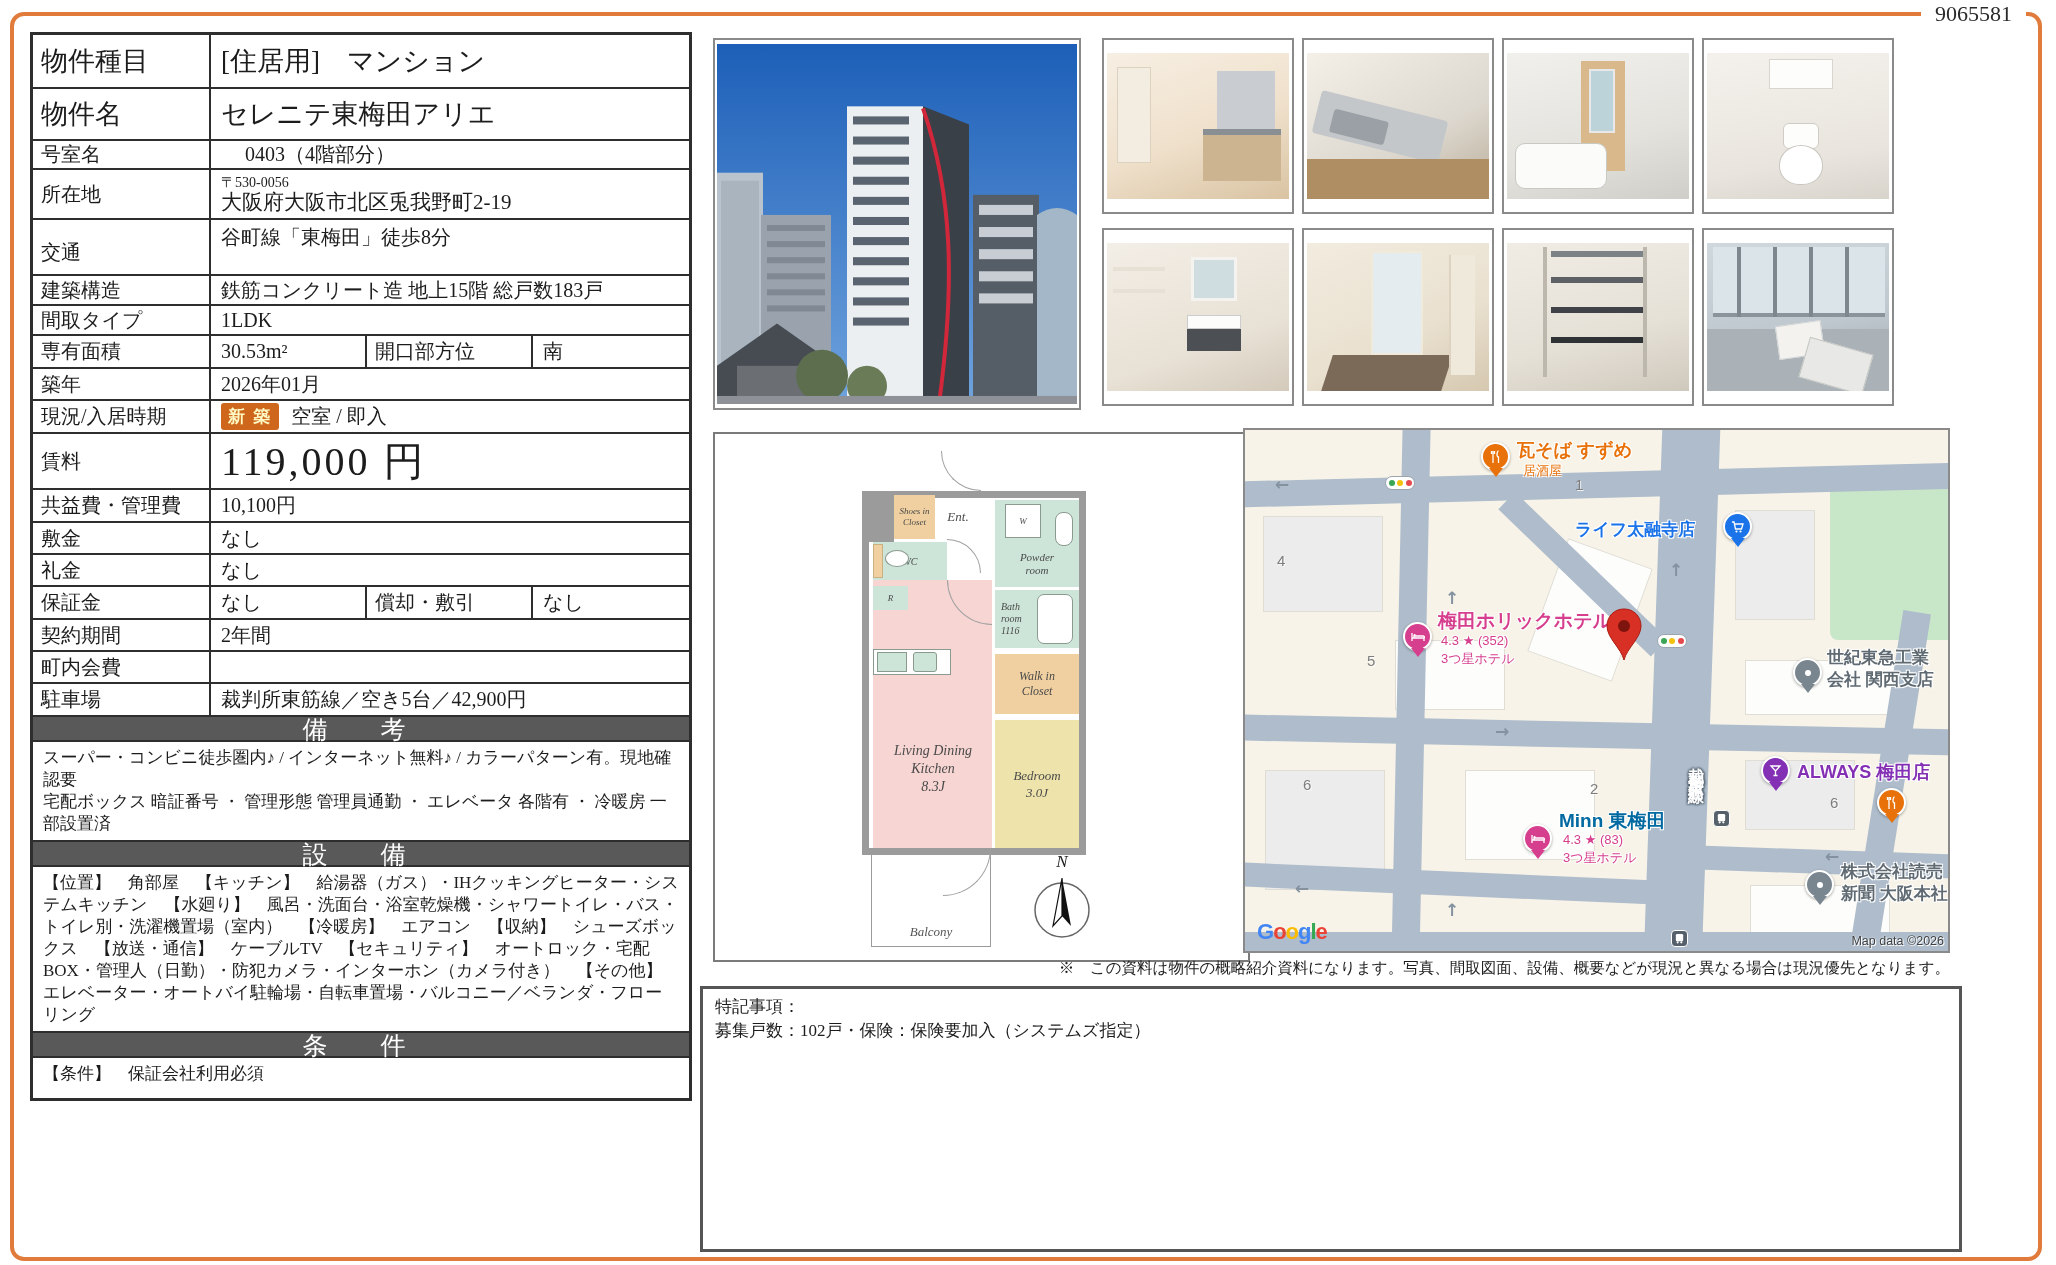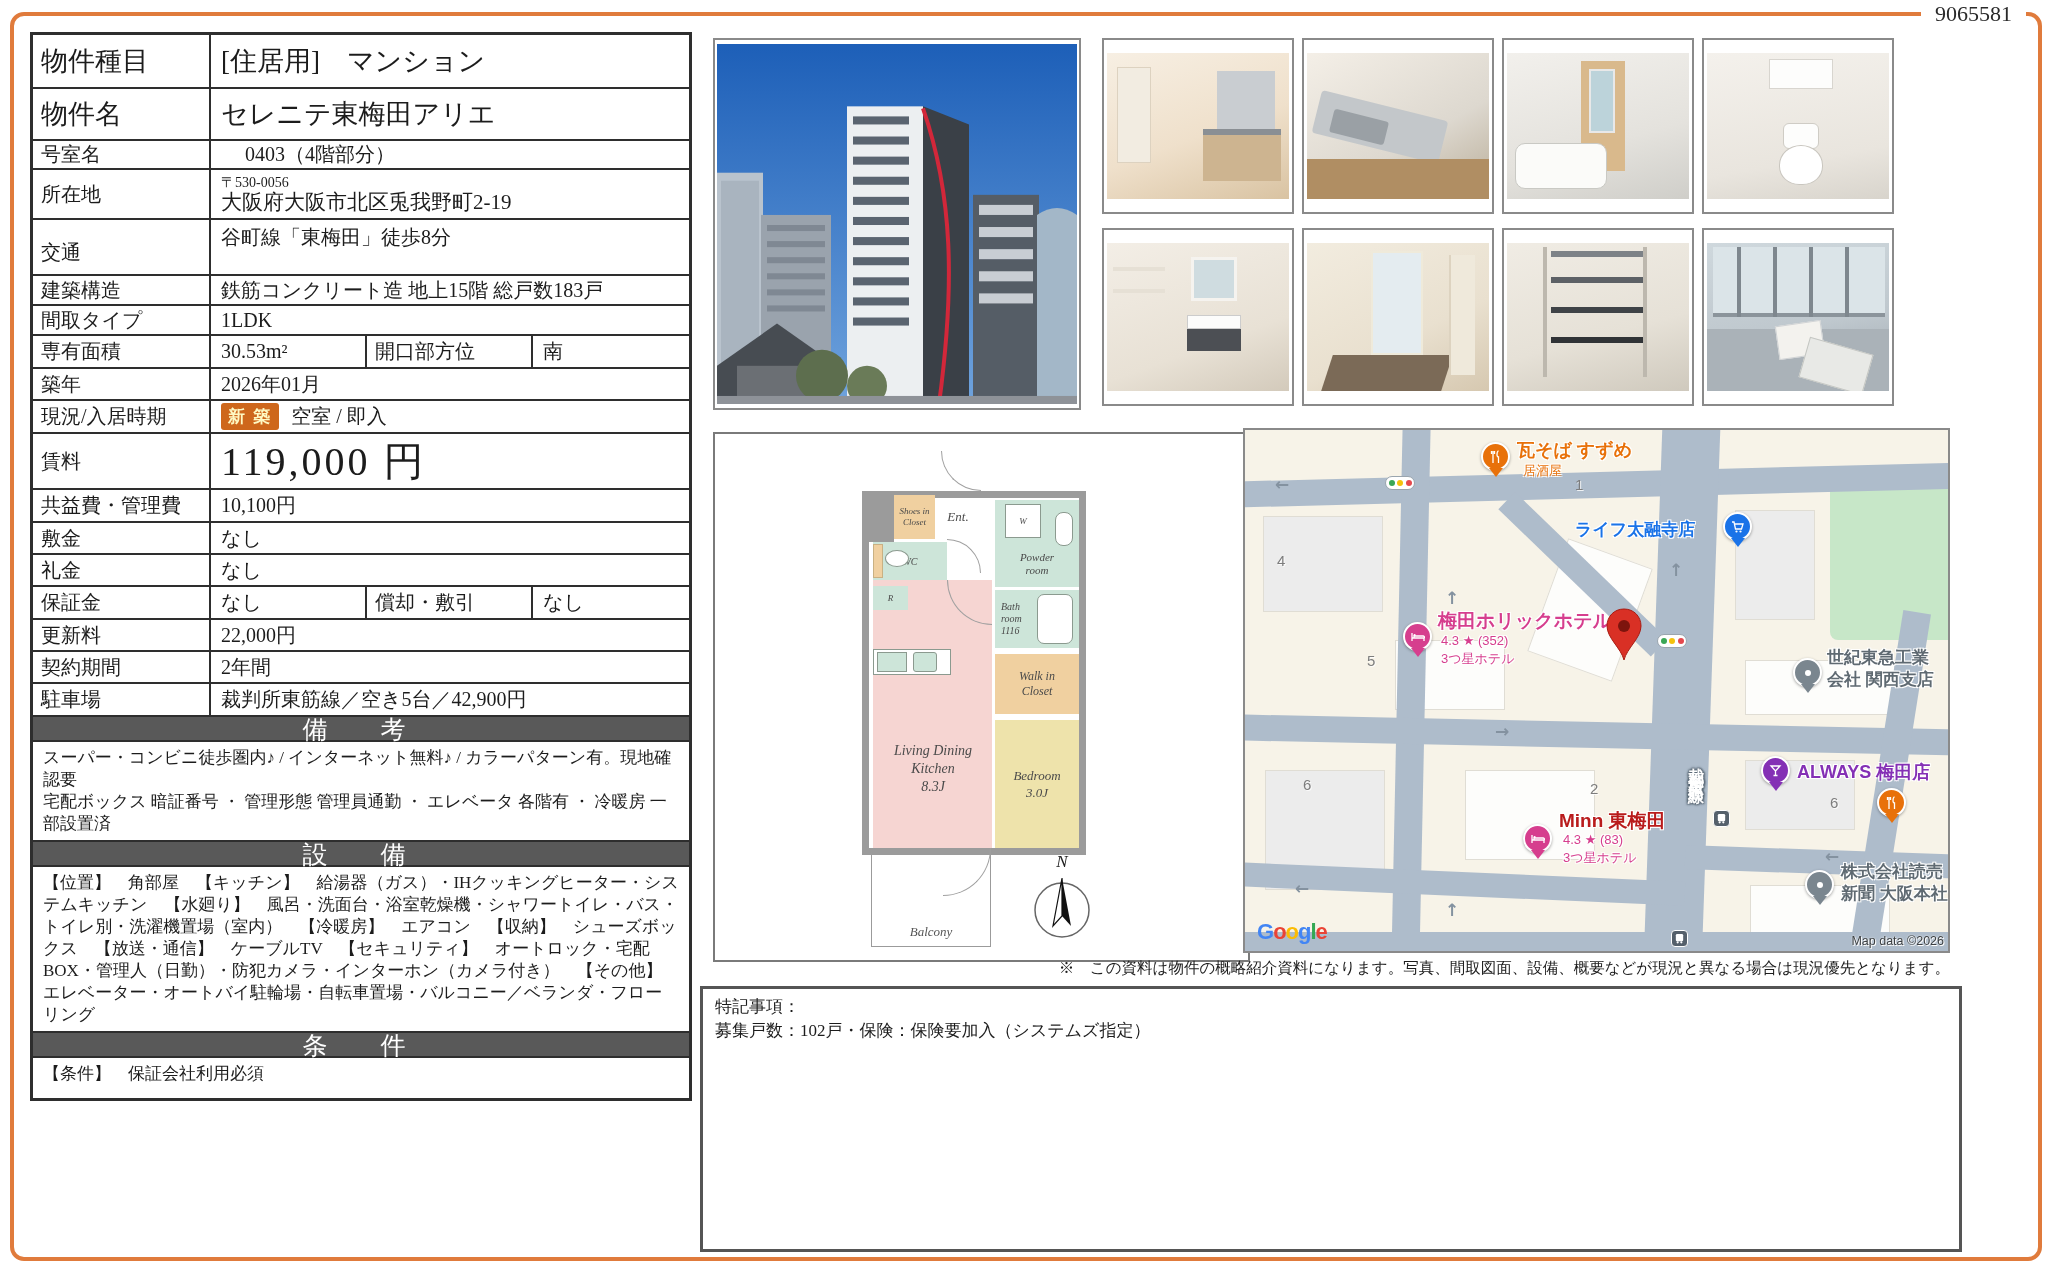--- a/index.html
+++ b/index.html
@@ -169,26 +169,26 @@
         <div class="lbl">礼金</div>
         <div class="val">なし</div>
       </div>
     <div class="trow h33">
         <div class="lbl">保証金</div>
         <div class="val" style="flex:none;width:154px;">なし</div>
         <div class="lbl2">償却・敷引</div>
         <div class="val2" style="flex:1;">なし</div>
       </div>
     <div class="trow h32">
-        <div class="lbl">更新料</div>
-        <div class="val">22,000円</div>
-      </div>
-    <div class="trow h32">
         <div class="lbl">契約期間</div>
         <div class="val">2年間</div>
+      </div>
+    <div class="trow h32">
+        <div class="lbl">町内会費</div>
+        <div class="val"></div>
       </div>
     <div class="trow h33">
         <div class="lbl">駐車場</div>
         <div class="val">裁判所東筋線／空き5台／42,900円</div>
       </div>
     <div class="sec-head">備　考</div>
     <div class="sec-body" style="min-height:96px;">スーパー・コンビニ徒歩圏内♪ /  インターネット無料♪ /  カラーパターン有。現地確認要
 宅配ボックス 暗証番号 ・ 管理形態 管理員通勤 ・ エレベータ 各階有 ・ 冷暖房 一部設置済</div>
     <div class="sec-head">設　備</div>
     <div class="sec-body" style="min-height:150px;">【位置】　角部屋　【キッチン】　給湯器（ガス）・IHクッキングヒーター・システムキッチン　【水廻り】　風呂・洗面台・浴室乾燥機・シャワートイレ・バス・トイレ別・洗濯機置場（室内）　【冷暖房】　エアコン　【収納】　シューズボックス　【放送・通信】　ケーブルTV　【セキュリティ】　オートロック・宅配BOX・管理人（日勤）・防犯カメラ・インターホン（カメラ付き）　【その他】　エレベーター・オートバイ駐輪場・自転車置場・バルコニー／ベランダ・フローリング</div>
@@ -499,21 +499,21 @@
           <path d="M9.5 1c-1 0-1.5 2-1.5 3.5S9 7 9.5 7V13" stroke="#fff" stroke-width="1.3" fill="none"></path>
         </svg>
       </div>
 
     <div class="poi" style="left:278px;top:394px;color:#D63E8E;background:#D63E8E;">
         <svg width="14" height="14" viewBox="0 0 14 14">
           <path d="M1 3v8M1 8h12v3M3 8V6h9a1.5 1.5 0 0 1 1.5 2" stroke="#fff" stroke-width="1.3" fill="none"></path>
           <circle cx="3.6" cy="5.2" r="1.1" fill="#fff"></circle>
         </svg>
       </div>
-    <div class="maplab" style="left:314px;top:378px;color:#b91c1c;font-size:19px;">Minn 東梅田</div>
+    <div class="maplab" style="left:314px;top:378px;color:#0369a1;font-size:19px;">Minn 東梅田</div>
     <div class="maplab" style="left:318px;top:402px;color:#D63E8E;font-size:13px;font-weight:normal;">4.3 ★ (83)</div>
     <div class="maplab" style="left:318px;top:419px;color:#D63E8E;font-size:13px;font-weight:normal;">3つ星ホテル</div>
 
     <div class="poi" style="left:560px;top:440px;color:#7a868f;background:#7a868f;">
         <svg width="12" height="12" viewBox="0 0 12 12">
           <circle cx="6" cy="6" r="3" fill="#fff"></circle>
         </svg>
       </div>
     <div class="maplab" style="left:596px;top:430px;color:#5f6a72;font-size:17px;">株式会社読売</div>
     <div class="maplab" style="left:596px;top:452px;color:#5f6a72;font-size:17px;">新聞 大阪本社</div>

